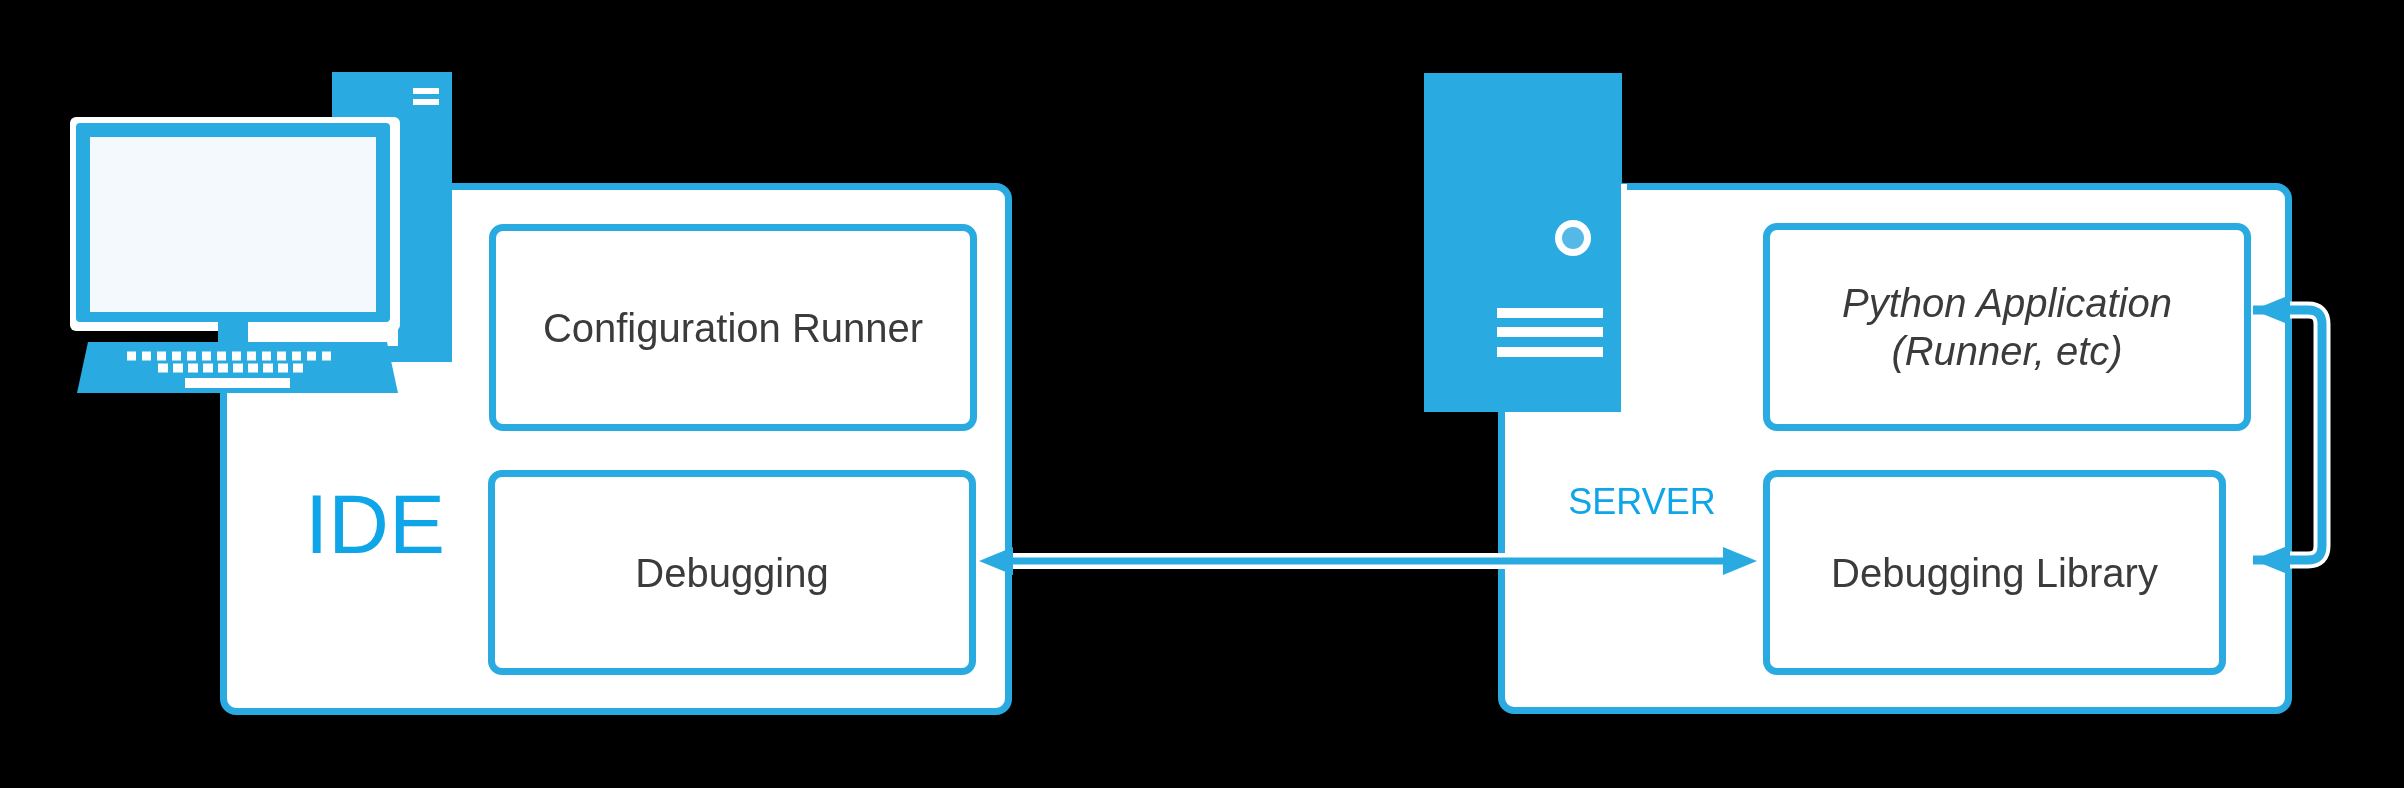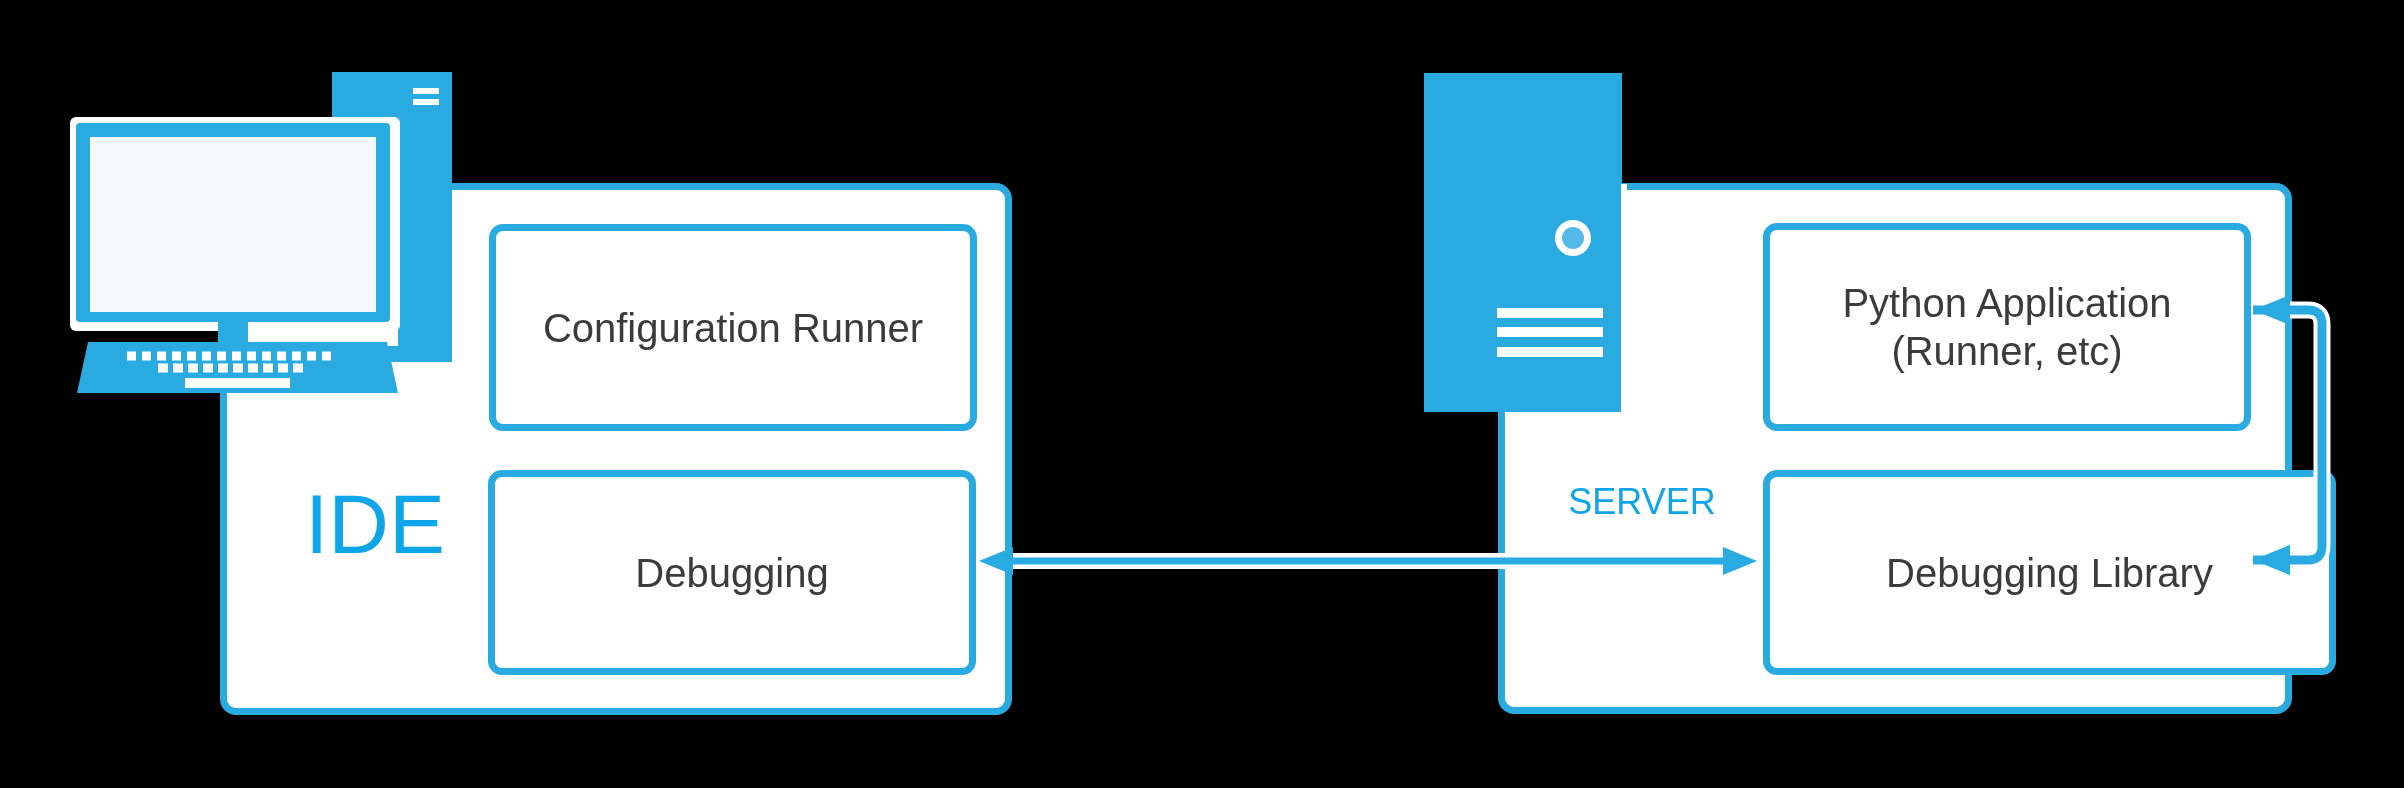--- a/index.html
+++ b/index.html
@@ -21,22 +21,22 @@
     z-index:2;
   }
   .group-label {
     position:absolute; display:flex; align-items:center; justify-content:center;
     color:#0ea5e9; z-index:2; white-space:nowrap;
   }
   #ide-label    { left:270px;  top:468px; width:210px; height:112px; font-size:84px; }
   #server-label { left:1510px; top:466px; width:264px; height:72px;  font-size:36px; }
   #config-box   { left:489px;  top:224px; width:488px; height:207px; }
   #debugger-box { left:488px;  top:470px; width:488px; height:205px; }
-  #python-box   { left:1763px; top:223px; width:488px; height:208px; }
-  #debuglib-box { left:1763px; top:470px; width:573px; height:205px; }
+  #python-box   { left:1763px; top:223px; width:488px; height:208px;font-style:italic; }
+  #debuglib-box { left:1763px; top:470px; width:463px; height:205px; }
   #ide-container    { left:220px;  top:183px; width:792px; height:532px; }
   #server-container { left:1498px; top:183px; width:794px; height:531px; }
   svg.overlay { position:absolute; left:0; top:0; z-index:3; pointer-events:none; }
 </style>
 </head>
 <body>
 
 <div class="stage">
 
   <div class="container-box" id="ide-container"></div>

